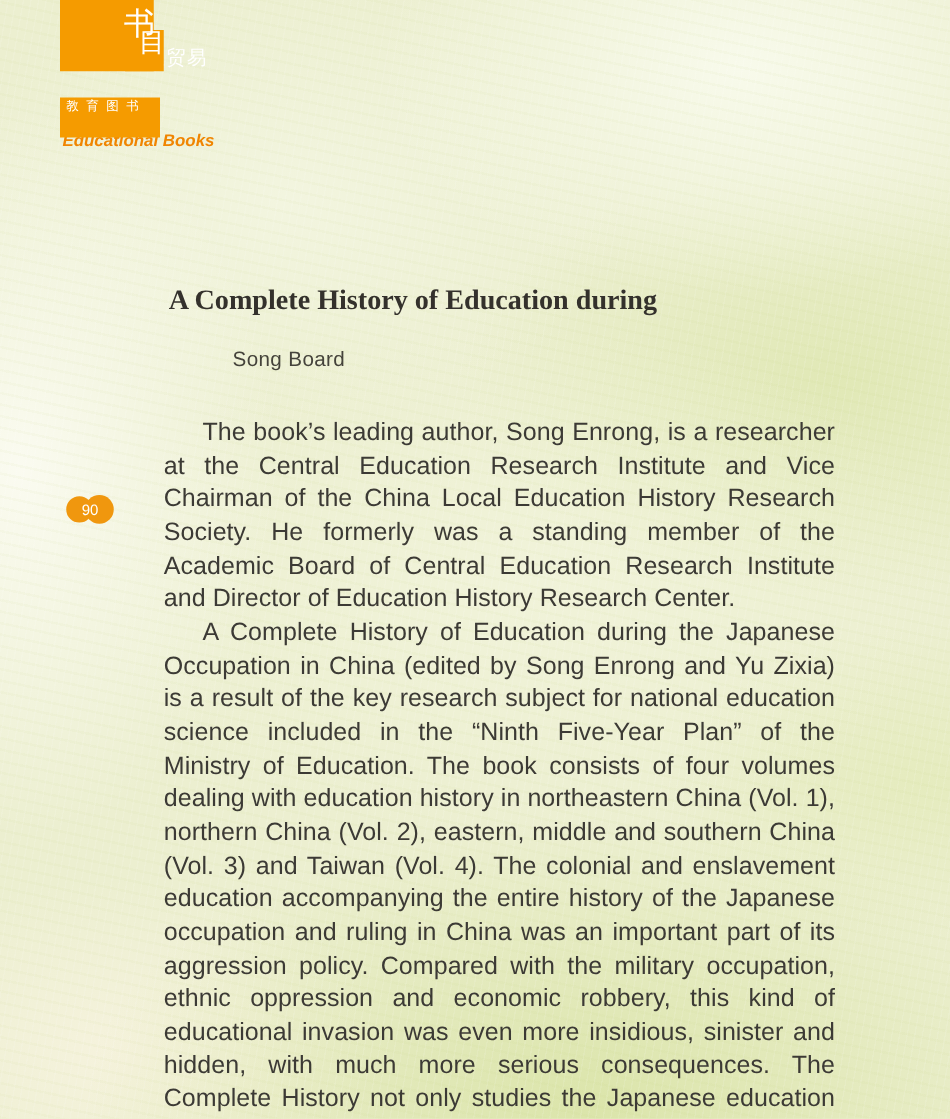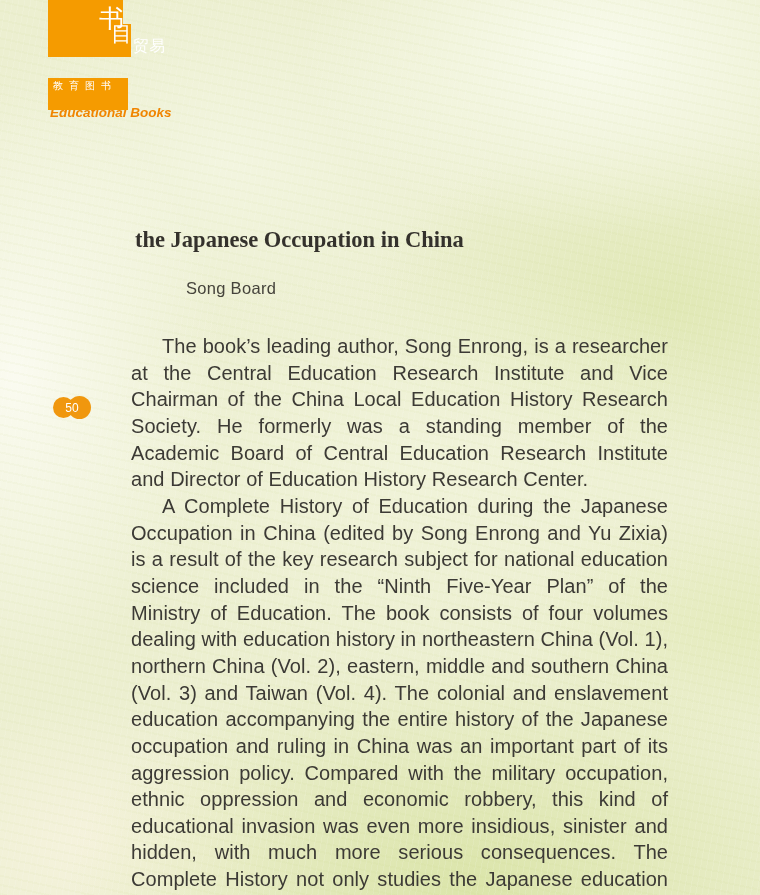--- a/index.html
+++ b/index.html
@@ -68,24 +68,24 @@
   <span class="logo-mu">目</span>
   <div class="tagline-en">Educational Books</div>
   <div class="tagline-bar">
     <span class="tagline-cn">教育图书</span>
   </div>
 </div>
 
 <div class="badge">
   <div class="c1"></div>
   <div class="c2"></div>
-  <div class="num">50</div>
+  <div class="num">90</div>
 </div>
 
 <h1 class="title">
-  <span>the Japanese Occupation in China</span>
+  <span>A Complete History of Education during</span>
 </h1>
 <div class="author">Song Board</div>
 
 <div class="bodytext">
   <p>The book’s leading author, Song Enrong, is a researcher at the Central Education Research Institute and Vice Chairman of the China Local Education History Research Society. He formerly was a standing member of the Academic Board of Central Education Research Institute and Director of Education History Research Center.</p>
   <p><span class="it">A Complete History of Education during the Japanese Occupation in China</span><span> (edited by Song Enrong and Yu Zixia) is a result of the key research subject for national education science included in the “Ninth Five-Year Plan” of the Ministry of Education. The book consists of four volumes dealing with education history in northeastern China (Vol. 1), northern China (Vol. 2), eastern, middle and southern China (Vol. 3) and Taiwan (Vol. 4). The colonial and enslavement education accompanying the entire history of the Japanese occupation and ruling in China was an important part of its aggression policy. Compared with the military occupation, ethnic oppression and economic robbery, this kind of educational invasion was even more insidious, sinister and hidden, with much more serious consequences. The </span><span class="it">Complete History</span><span> not only studies the Japanese education policy and system during the occupation, but also examines</span></p>
 </div>
 
 </body></html>

